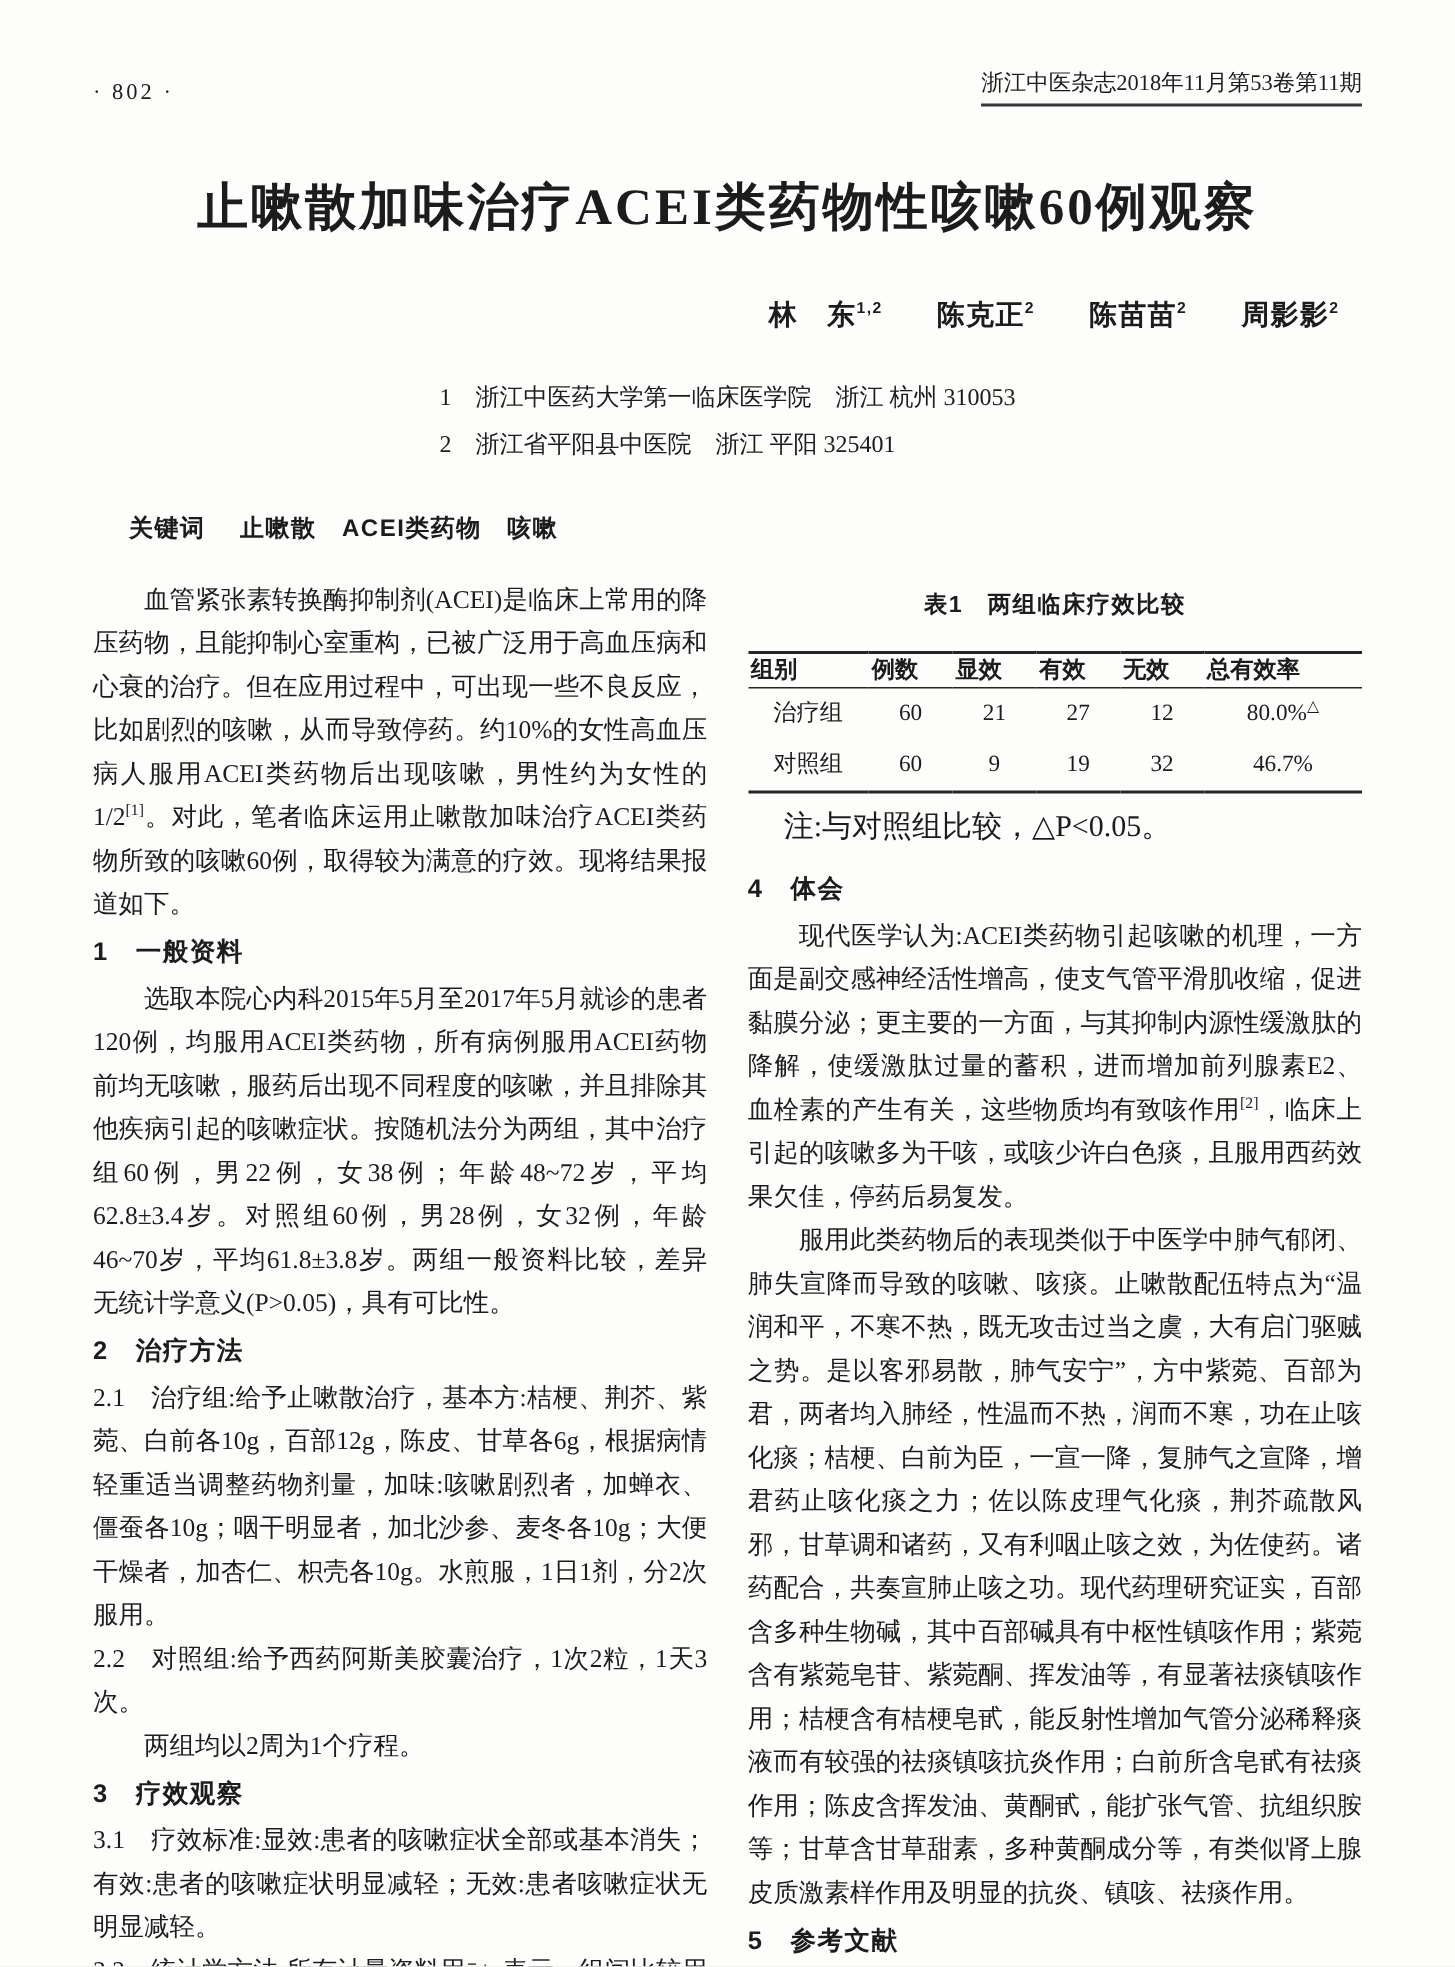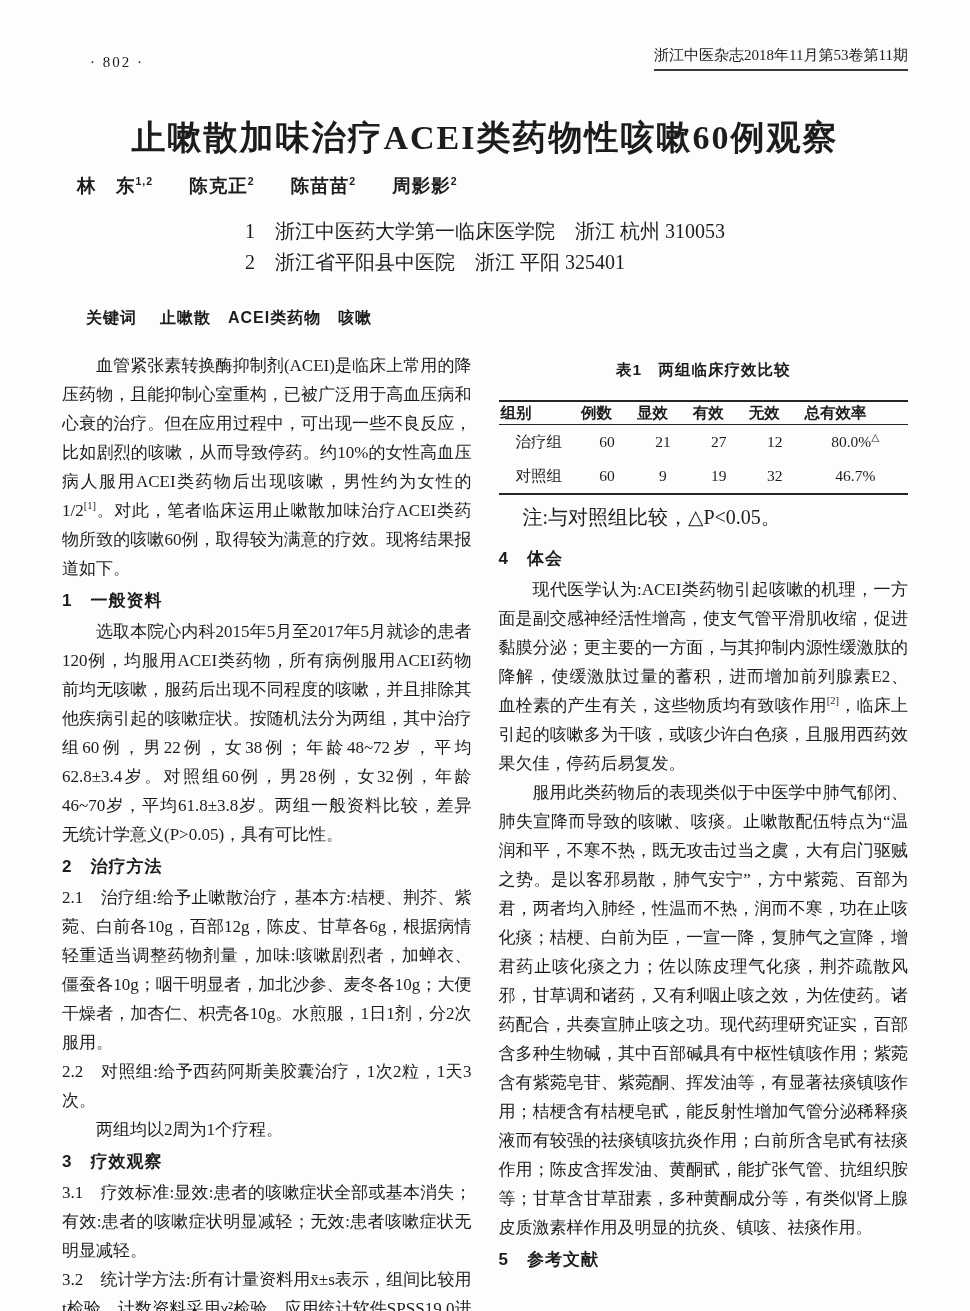--- a/index.html
+++ b/index.html
@@ -5,27 +5,27 @@
   html,body { margin:0; padding:0; background:#e8e8e8; }
   .page {
     position:relative; width:970px; height:1311px; margin:0 auto;
     background:#fefefdff; background-color:#fdfdfc;
     font-family:"Liberation Serif","DejaVu Serif",serif;
     color:#1c1c1c; overflow:hidden; box-sizing:border-box;
     padding:46px 62px 0 62px;
   }
   .hei { font-family:"Liberation Sans","DejaVu Sans",sans-serif; font-weight:bold; }
   .header { display:flex; justify-content:space-between; align-items:flex-end; font-size:15px; }
-  .pagenum { letter-spacing:2px;margin-left:28px; }
+  .pagenum { letter-spacing:2px; }
   .journal { border-bottom:2px solid #3a3a3a; padding-bottom:4px; font-size:15px; }
   .title { text-align:center; font-size:34px; margin:44px 0 0 0; letter-spacing:2px; font-weight:bold;font-family:Liberation Serif, serif; }
-  .authors { text-align:left; margin-top:12px; font-size:18.5px; letter-spacing:1px; }
+  .authors { text-align:right; margin-top:36px; font-size:18.5px; letter-spacing:1px; }
   .author { margin:0 15px; }
   sup { font-size:10.5px; vertical-align:super; line-height:0; }
-  .affils { width:-moz-fit-content; width:fit-content; margin:18px auto 0 auto; text-align:left; font-size:20px; line-height:31px; }
+  .affils { width:-moz-fit-content; width:fit-content; margin:28px auto 0 auto; text-align:left; font-size:16px; line-height:31px; }
   .keywords { margin-top:30px; padding-left:24px; font-size:16px; letter-spacing:1px; }
   .kw-label { margin-right:18px; }
   .columns { display:flex; gap:27px; margin-top:22px; }
   .col { width:410px; font-size:17px; line-height:29px; text-align:justify; }
   .col p { margin:0; }
   p.indent { text-indent:2em; }
   h2.sec { font-size:17px; margin:3px 0 2px 0; letter-spacing:1px; }
   .tbl-caption { text-align:center; font-size:15.5px; margin:4px 0 16px 0; letter-spacing:1px; }
   table.results { width:100%; border-collapse:collapse; border-top:2.5px solid #252525; border-bottom:2.5px solid #252525; font-size:15.5px; line-height:20px; }
   table.results thead tr { border-bottom:1.5px solid #252525; }

